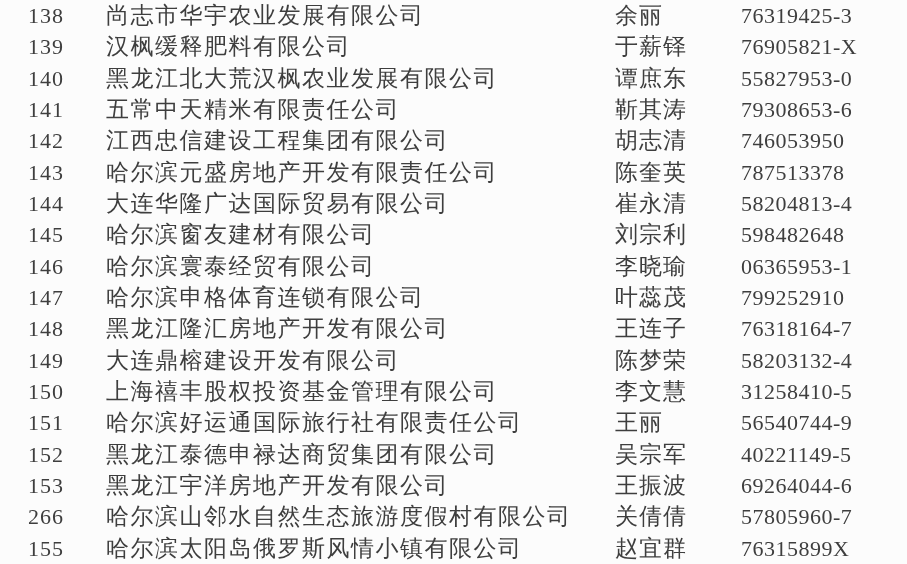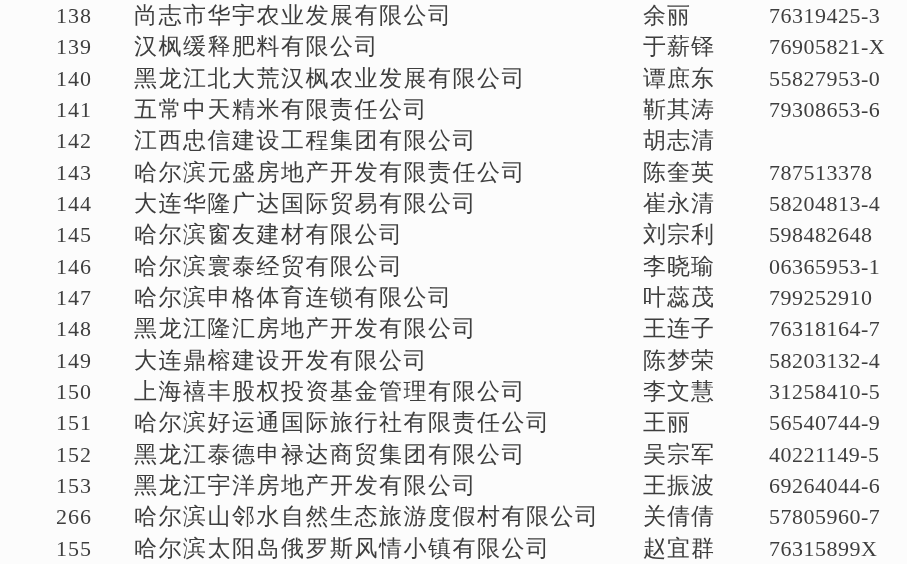--- a/index.html
+++ b/index.html
@@ -15,21 +15,20 @@
     font-family: "Liberation Serif", "DejaVu Serif", serif;
     color: #3e3e3e;
   }
   .table {
     position: absolute;
     left: 0;
     top: 0;
     right: 0;
     bottom: 0;
     filter: blur(0.35px);
-    padding-left: 28px;
   }
   .row {
     position: relative;
     height: 31.33px;
   }
   .cell {
     position: absolute;
     top: 0;
     line-height: 31.33px;
     white-space: nowrap;
@@ -86,20 +85,21 @@
     <span class="cell no">141</span>
     <span class="cell company">五常中天精米有限责任公司</span>
     <span class="cell person">靳其涛</span>
     <span class="cell code">79308653-6</span>
   </div>
 
   <div class="row">
     <span class="cell no">142</span>
     <span class="cell company">江西忠信建设工程集团有限公司</span>
     <span class="cell person">胡志清</span>
+    <span class="cell code">746053950</span>
   </div>
 
   <div class="row">
     <span class="cell no">143</span>
     <span class="cell company">哈尔滨元盛房地产开发有限责任公司</span>
     <span class="cell person">陈奎英</span>
     <span class="cell code">787513378</span>
   </div>
 
   <div class="row">

